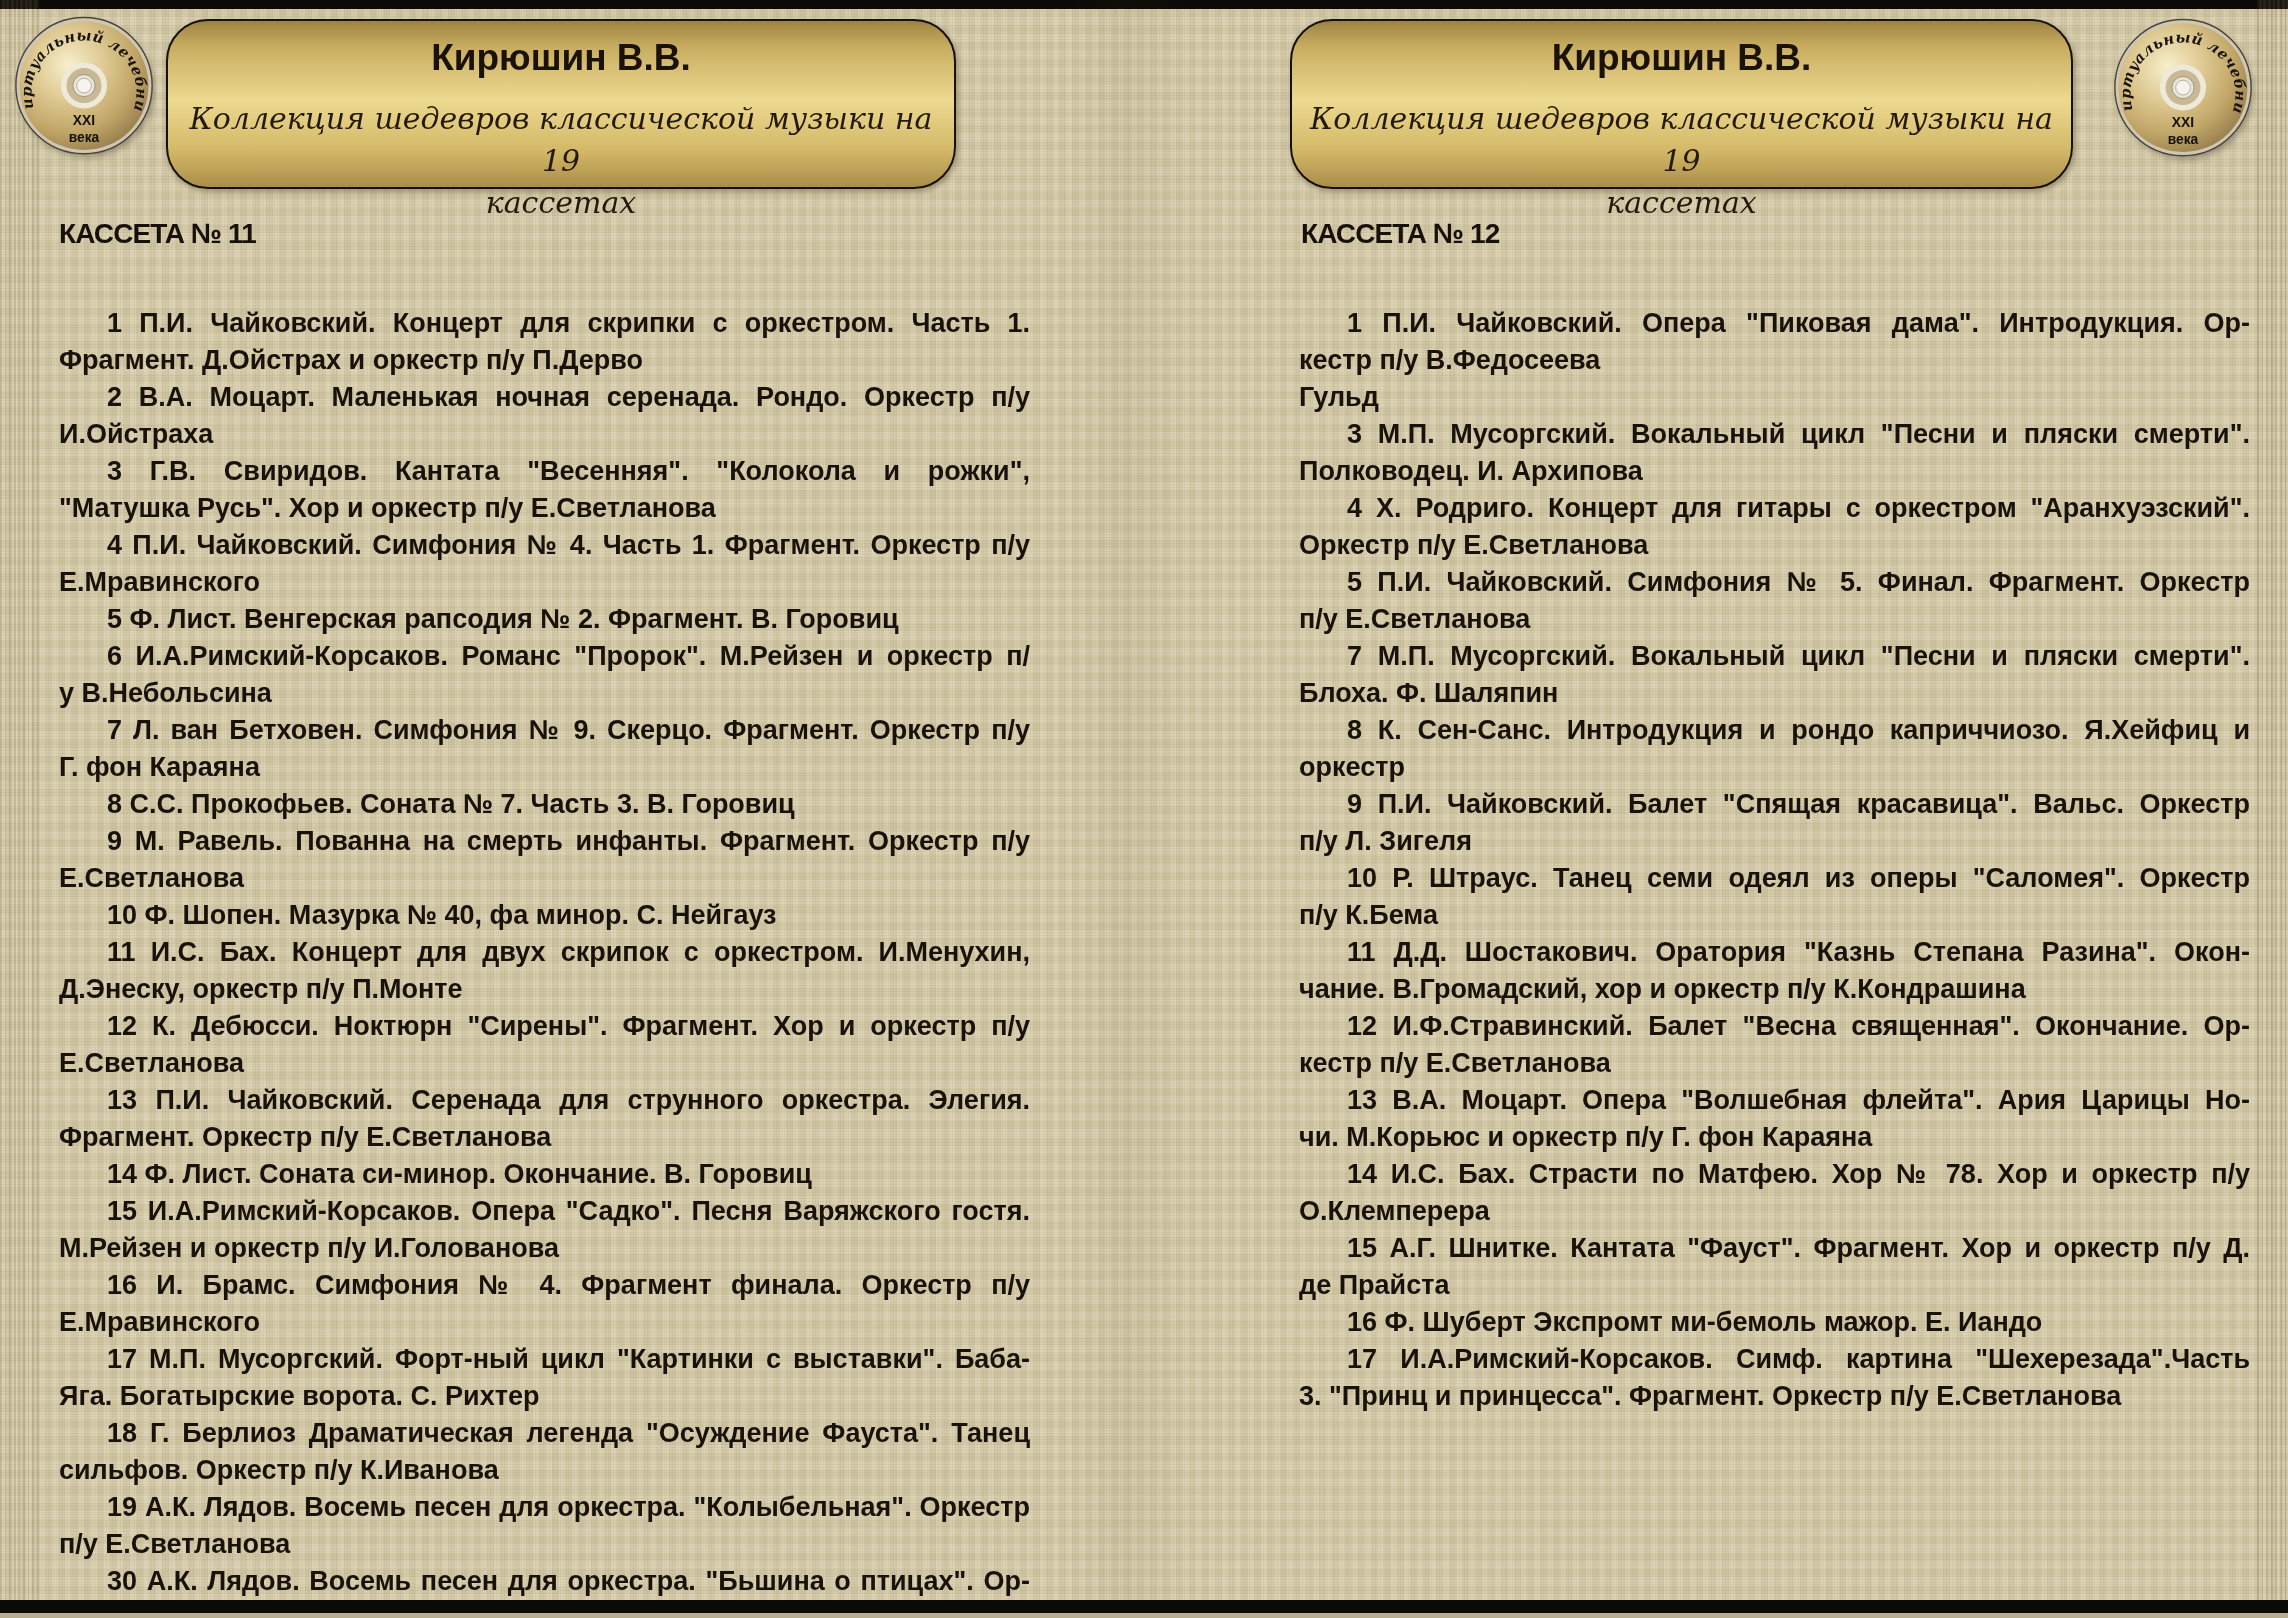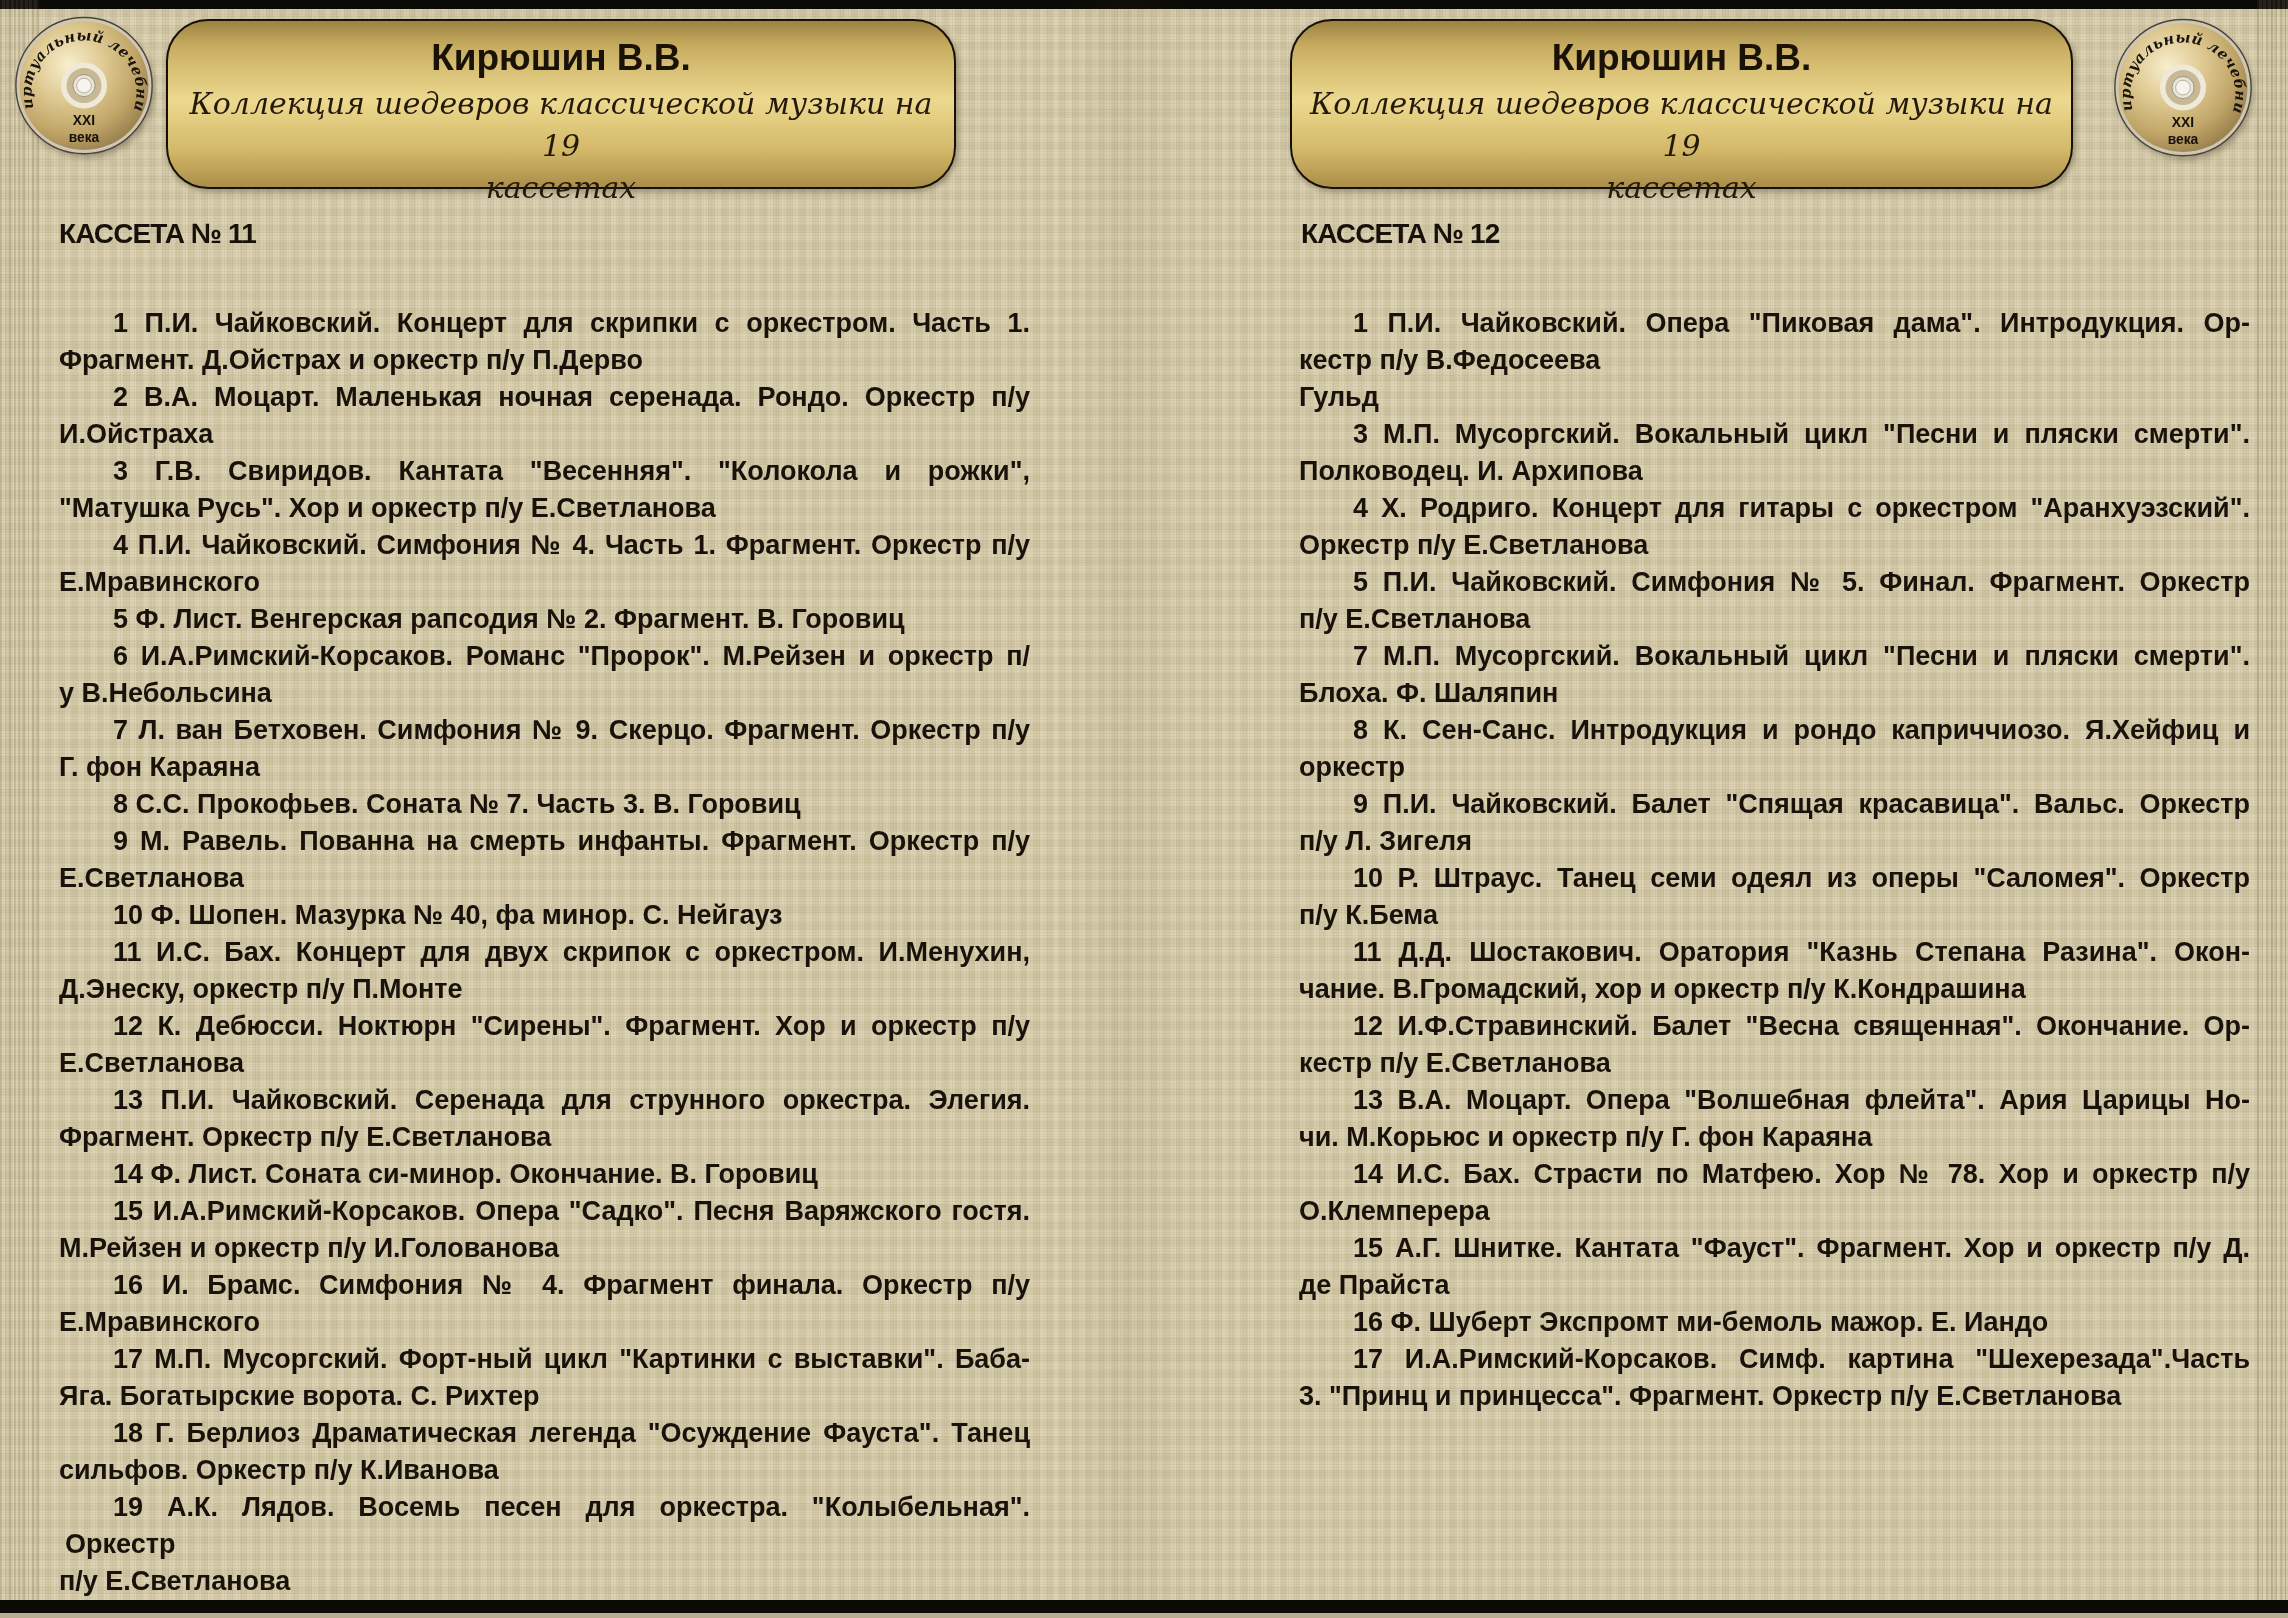--- a/index.html
+++ b/index.html
@@ -34,21 +34,21 @@
     box-shadow:1.8px 2.8px 5.5px rgba(60,45,20,0.35);
     text-align:center;
     box-sizing:border-box;
     padding-top:16.6px;
   }
   .gold-box .author{
     font-weight:bold;font-size:37px;color:#1a1207;letter-spacing:0px;line-height:41px;
   }
   .gold-box .subtitle{
     font-family:"DejaVu Serif", serif;
-    font-style:italic;font-size:30px;color:#241a0c;line-height:42px;margin-top:5px;
+    font-style:italic;font-size:30px;color:#241a0c;line-height:42px;margin-top:20px;
   }
   #header-left{left:166px;width:790px;}
   #header-right{left:1290px;width:783px;}
 
   .cd{position:absolute;width:146px;height:151px;}
   #cd-left{left:11px;top:11px;}
   #cd-right{left:2110px;top:13px;}
 
   .cassette-title{
     position:absolute;top:218px;
@@ -58,21 +58,21 @@
   #title-right{left:1301px;}
 
   .track-list{
     position:absolute;top:305px;
     font-weight:bold;font-size:27px;color:#18120a;
     line-height:37px;
   }
   #list-left{left:59px;width:971px;}
   #list-right{left:1299px;width:951px;}
   .tl{white-space:normal;}
-  .tl.ind{text-indent:48px;padding-left:6px;}
+  .tl.ind{text-indent:48px;}
   .tl.just{text-align:justify;text-align-last:justify;}
 </style>
 </head>
 <body>
 
 <div id="canvas">
 
   <div class="edge-top"></div>
   <div class="gutter"></div>
   <div class="edge-left"></div>

